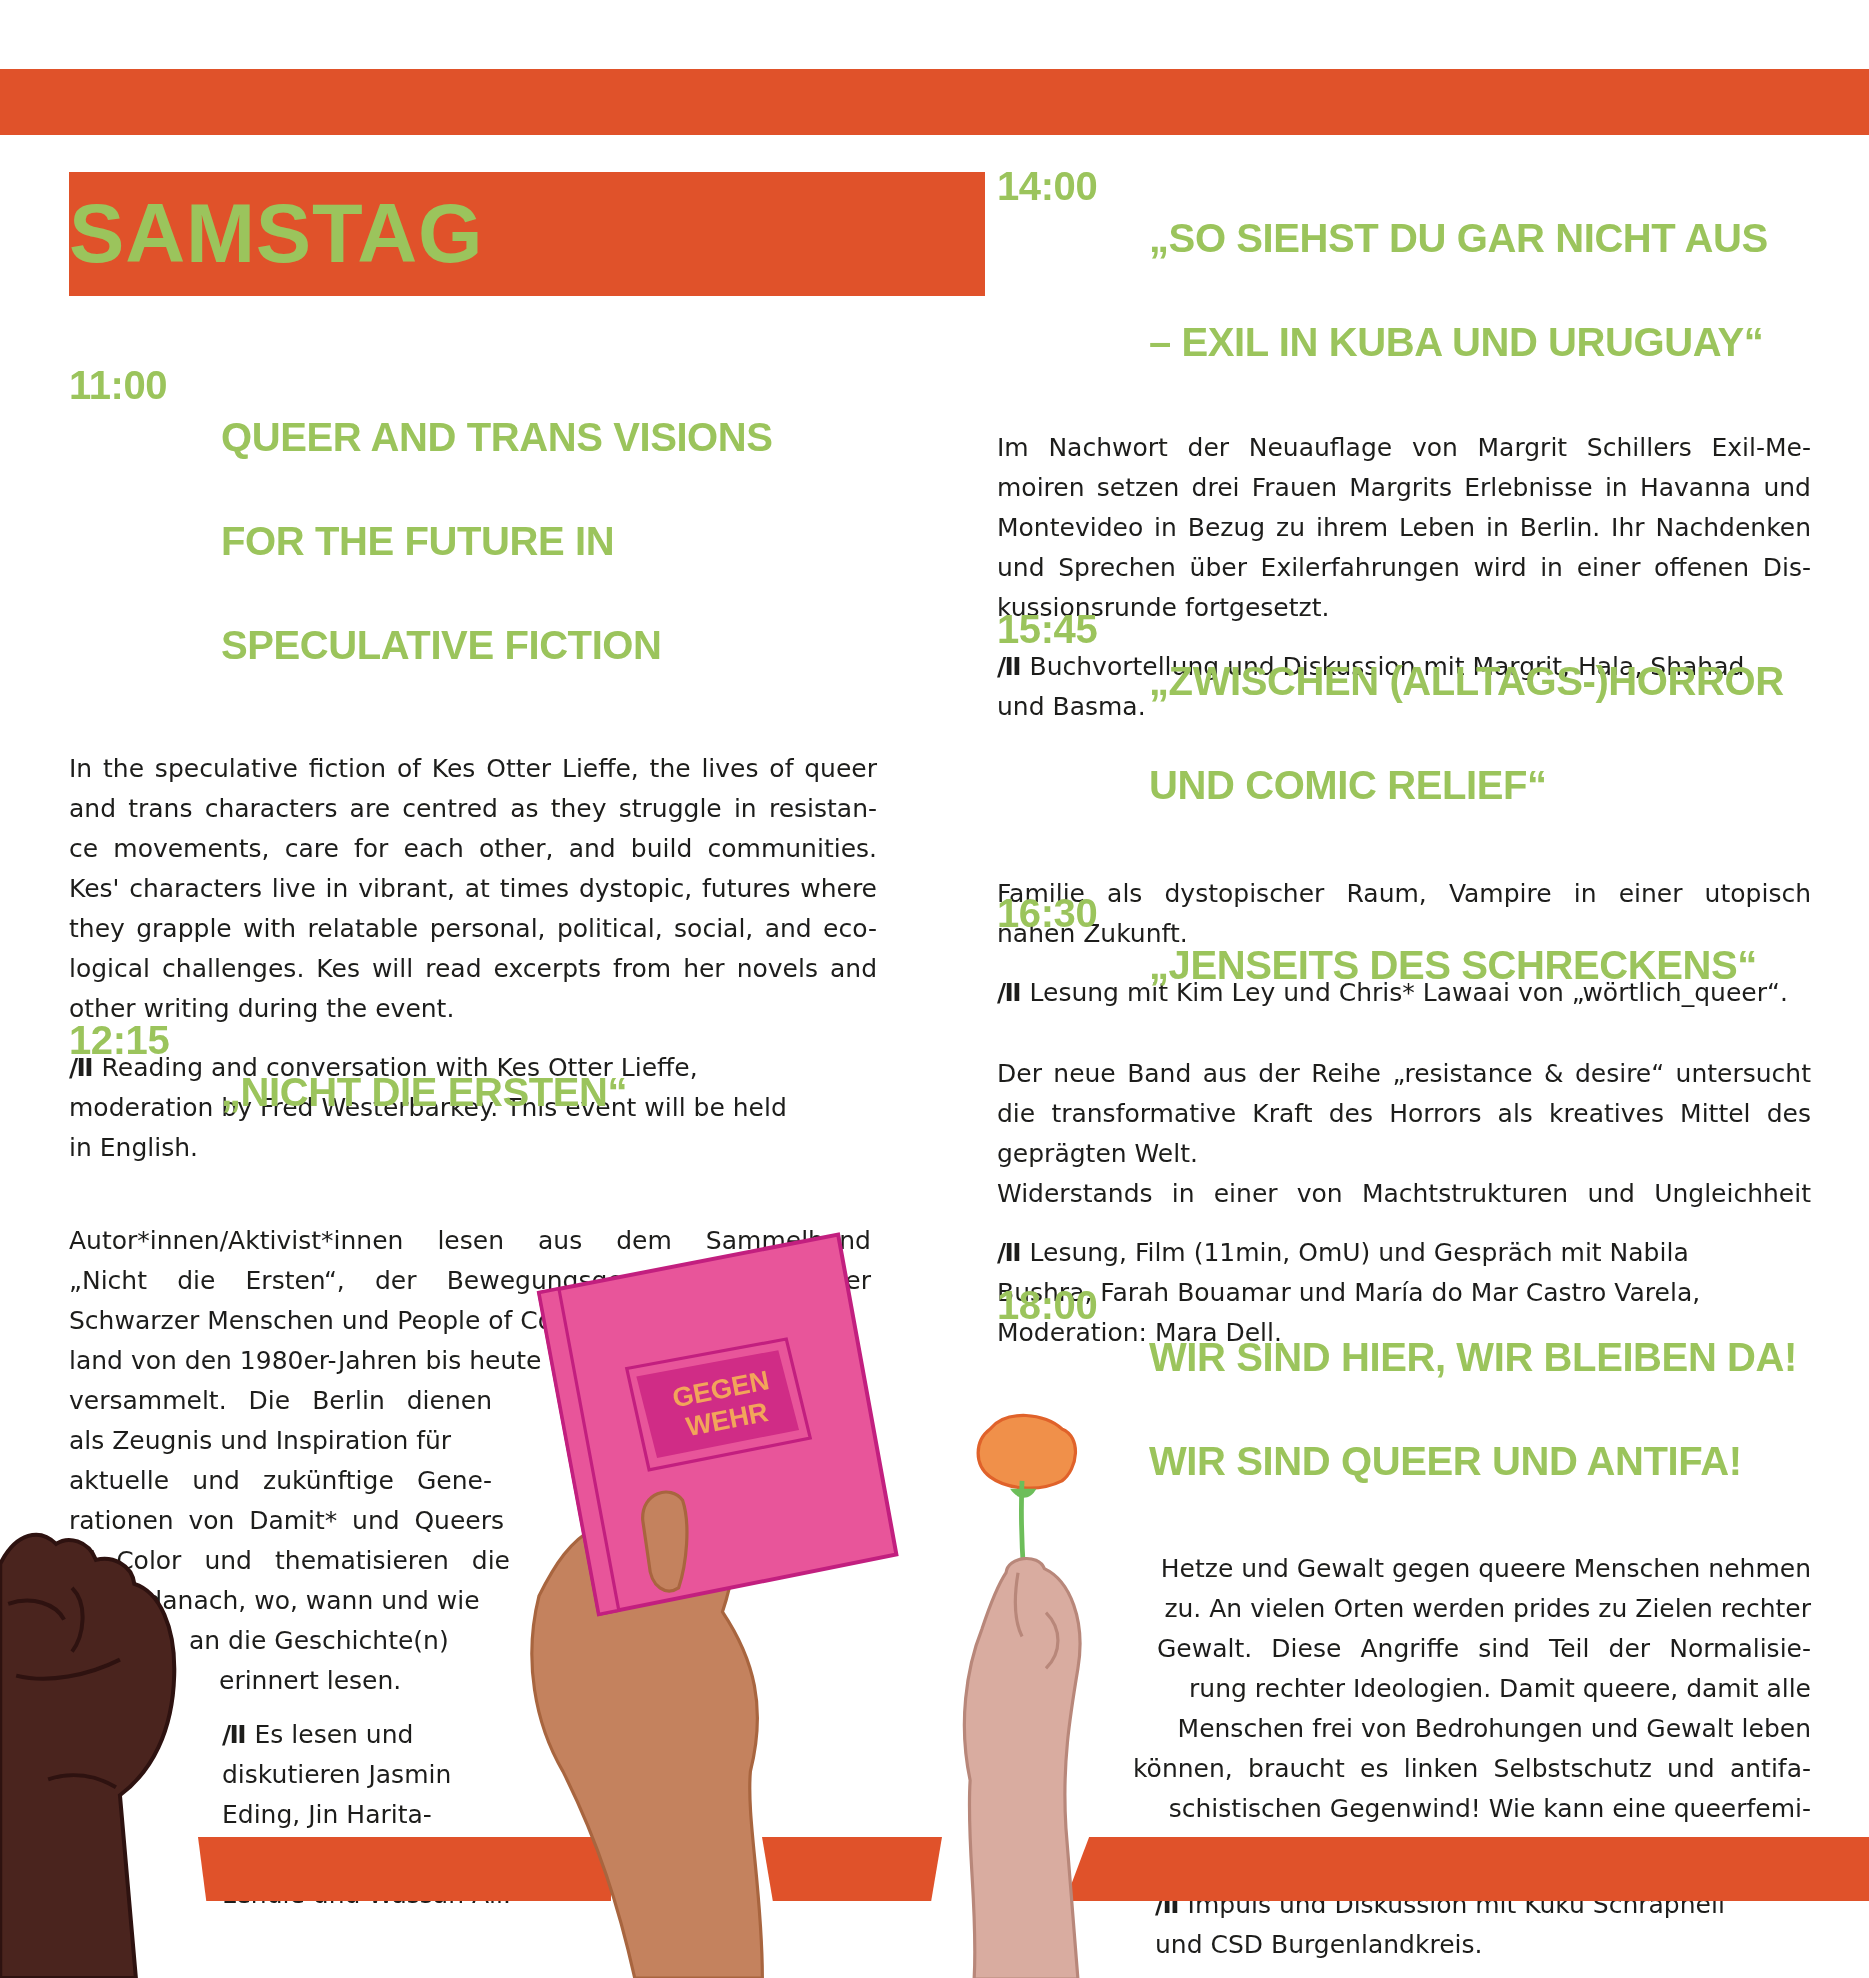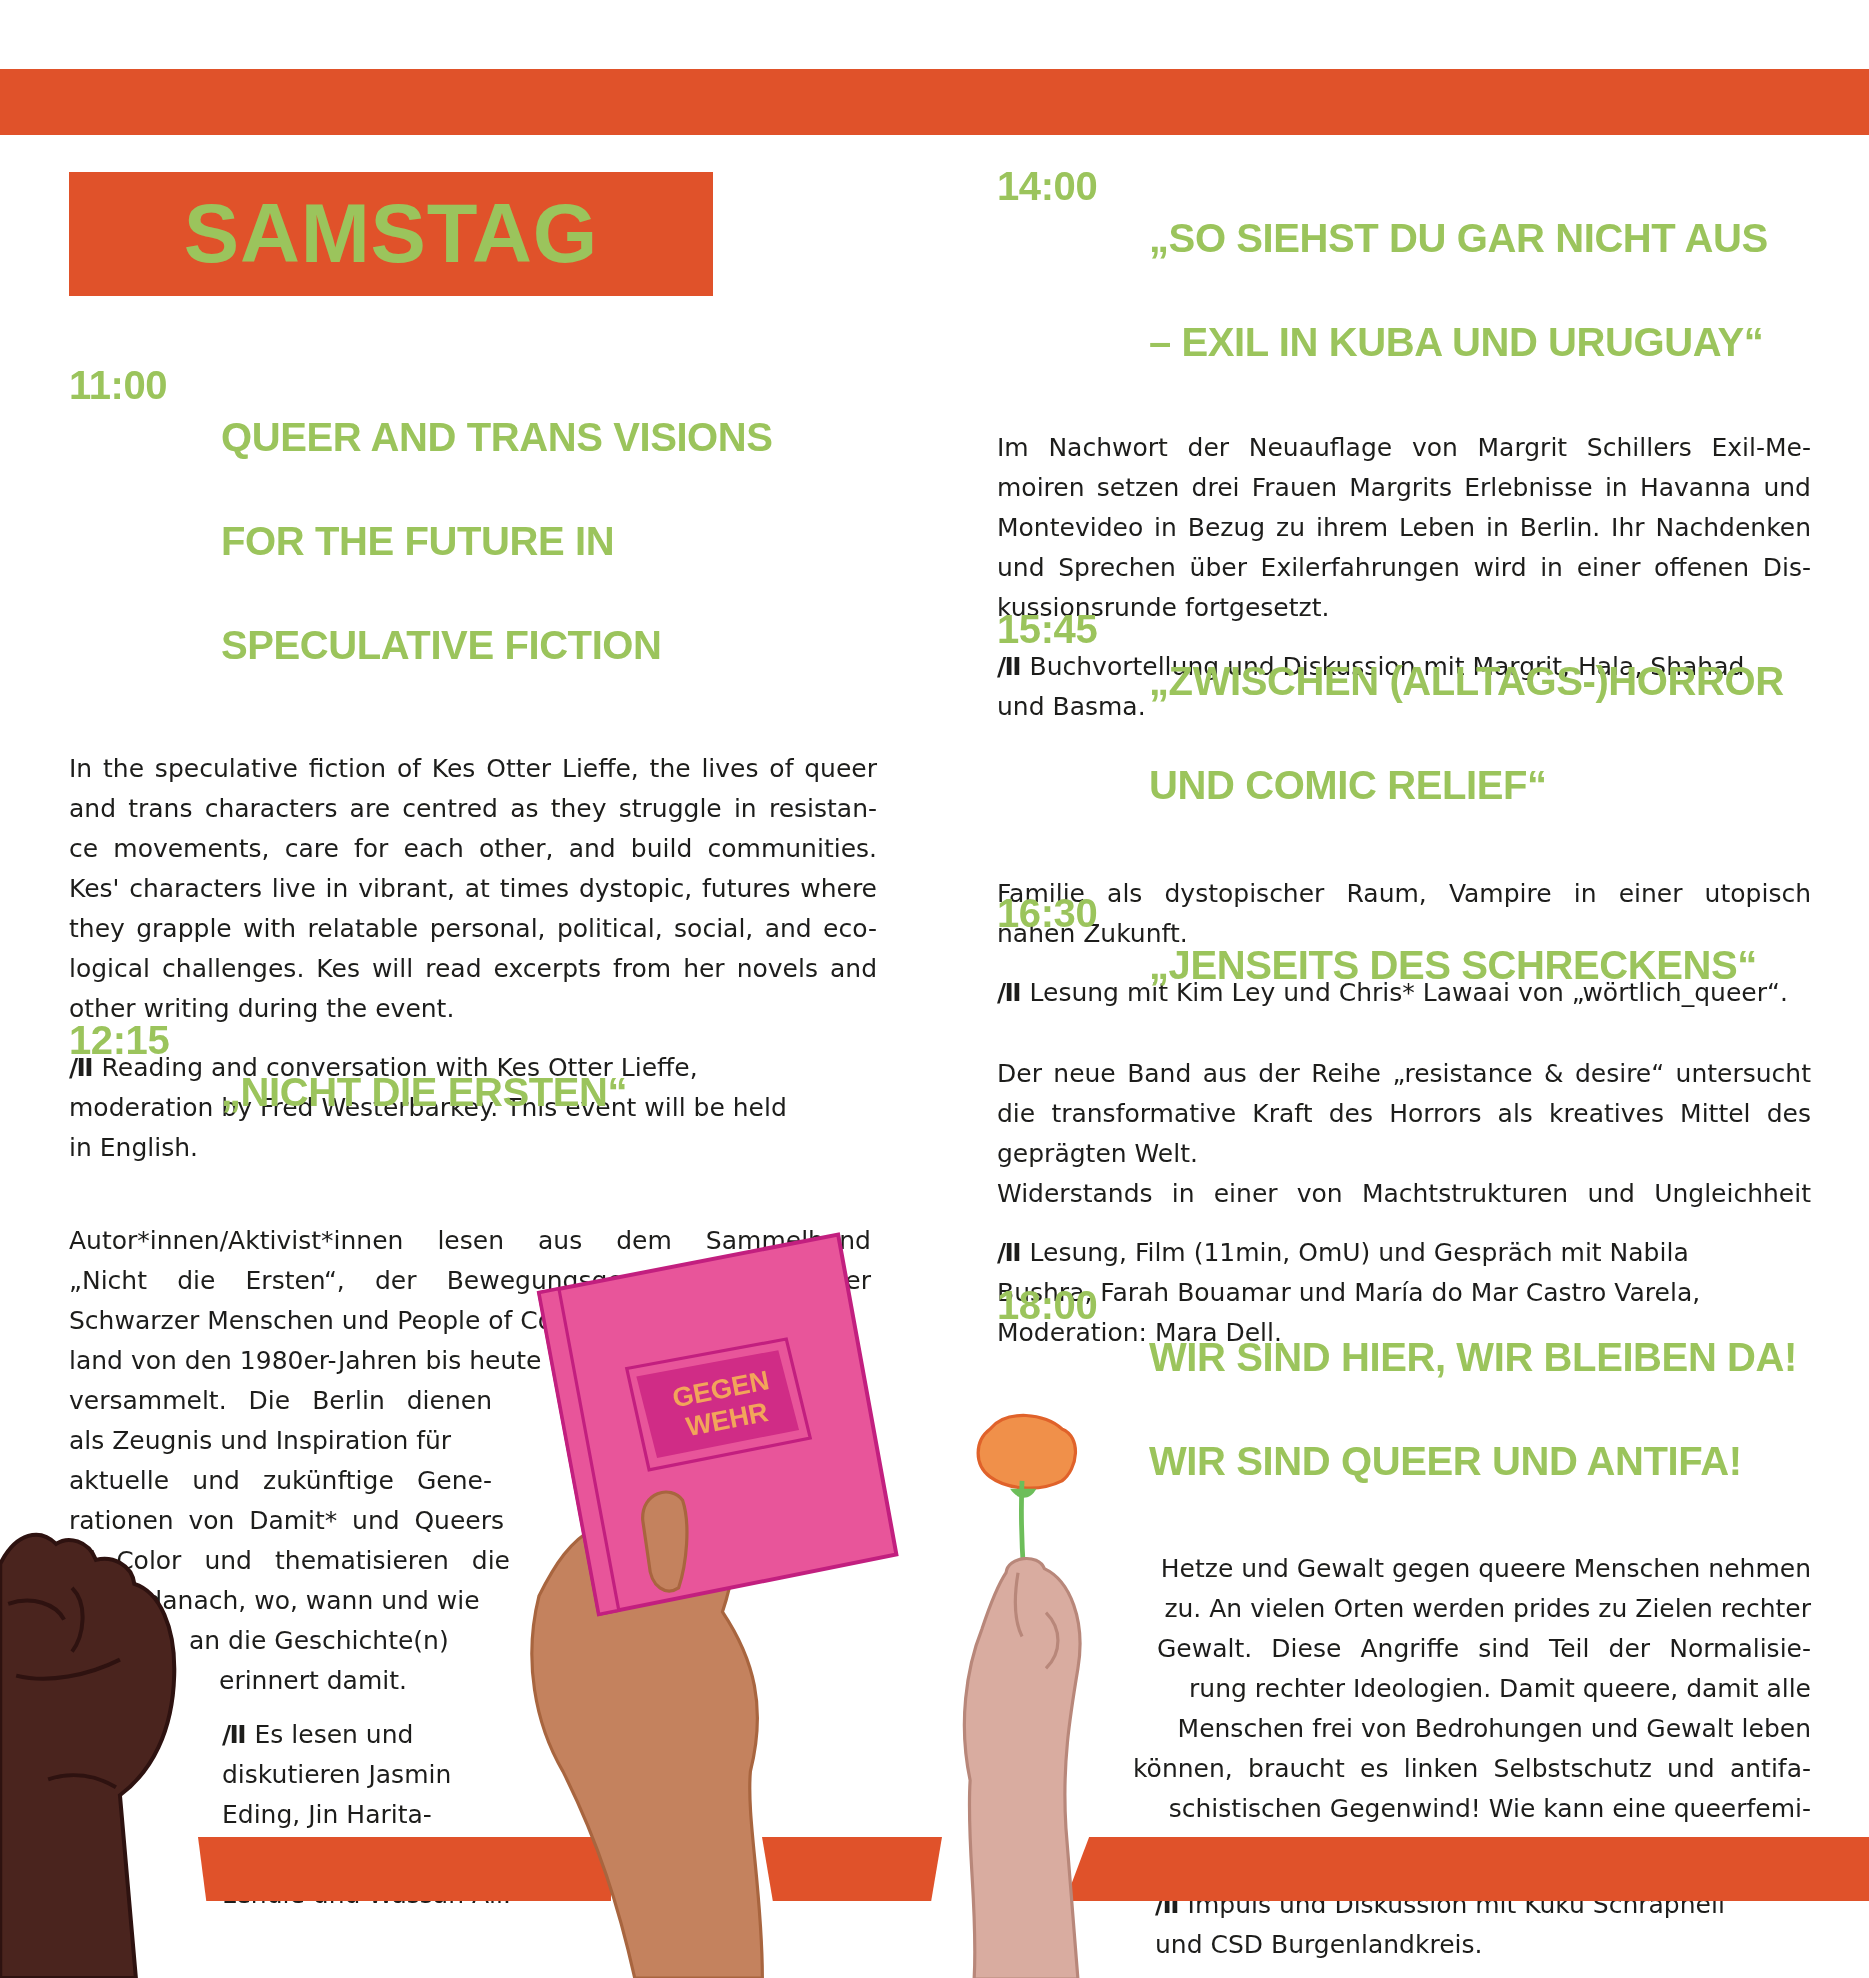--- a/index.html
+++ b/index.html
@@ -1,20 +1,20 @@
 <!DOCTYPE html>
 <html style="font-size:12.8px"><head>
 <meta charset="utf-8">
 <style>
   html,body{margin:0;padding:0;}
   body{width:1869px;height:1978px;position:relative;background:#ffffff;overflow:hidden;
        font-family:"DejaVu Sans","Liberation Sans",sans-serif;color:#1d1d1b;}
   .band-top{position:absolute;left:0;top:69px;width:1869px;height:66px;background:#E0522A;}
-  .day-box{position:absolute;left:69px;top:172px;width:644px;height:124px;background:#E0522A;
-           display:flex;align-items:center;justify-content:center;}
+  .day-box{position:absolute;left:69px;top:172px;width:916px;height:124px;background:#E0522A;
+           display:flex;align-items:center;justify-content:flex-start;}
   .day-box span{color:#9BC45C;font-family:"Liberation Sans",sans-serif;font-weight:bold;font-size:83px;letter-spacing:0.8px;}
   .event{position:absolute;}
   .ev-head{display:flex;color:#9BC45C;font-family:"Liberation Sans",sans-serif;font-weight:bold;font-size:40px;line-height:52px;letter-spacing:-0.4px;}
   .ev-time{flex:0 0 auto;}
   .ev-title{white-space:pre-line;}
   .ev-body{font-family:"DejaVu Sans",sans-serif;font-size:25px;line-height:40px;color:#1d1d1b;margin:0;}
   .line{display:block;white-space:nowrap;}
   .line.j{text-align:justify;text-align-last:justify;white-space:normal;}
   .meta{font-family:"DejaVu Sans",sans-serif;font-size:25px;line-height:40px;color:#1d1d1b;}
   .slash{font-weight:bold;font-family:"DejaVu Sans",sans-serif;margin-right:9.6px;letter-spacing:-1.6px;}
@@ -67,21 +67,21 @@
     <span class="line j" style="width:802px">„Nicht die Ersten“, der Bewegungsgeschichten queerer</span>
     <span class="line">Schwarzer Menschen und People of Color in Deutsch-</span>
     <span class="line">land von den 1980er-Jahren bis heute</span>
     <span class="line j" style="width:423px">versammelt. Die Berlin dienen</span>
     <span class="line">als Zeugnis und Inspiration für</span>
     <span class="line j" style="width:423px">aktuelle und zukünftige Gene-</span>
     <span class="line j" style="width:435px">rationen von Damit* und Queers</span>
     <span class="line j" style="width:441px">of Color und thematisieren die</span>
     <span class="line">Frage danach, wo, wann und wie</span>
     <span class="line" style="padding-left:120px">an die Geschichte(n)</span>
-    <span class="line" style="padding-left:150px">erinnert damit.</span>
+    <span class="line" style="padding-left:150px">erinnert lesen.</span>
   </div>
   <div class="meta" style="margin-top:14.4px;padding-left:153px">
     <span class="line"><span class="slash">/II</span><span>Es lesen und</span></span>
     <span class="line">diskutieren Jasmin</span>
     <span class="line">Eding, Jin Harita-</span>
     <span class="line">worn, Saideh Saadat-</span>
     <span class="line">Lendle und Wassan Ali.</span>
   </div>
 </div>
 

